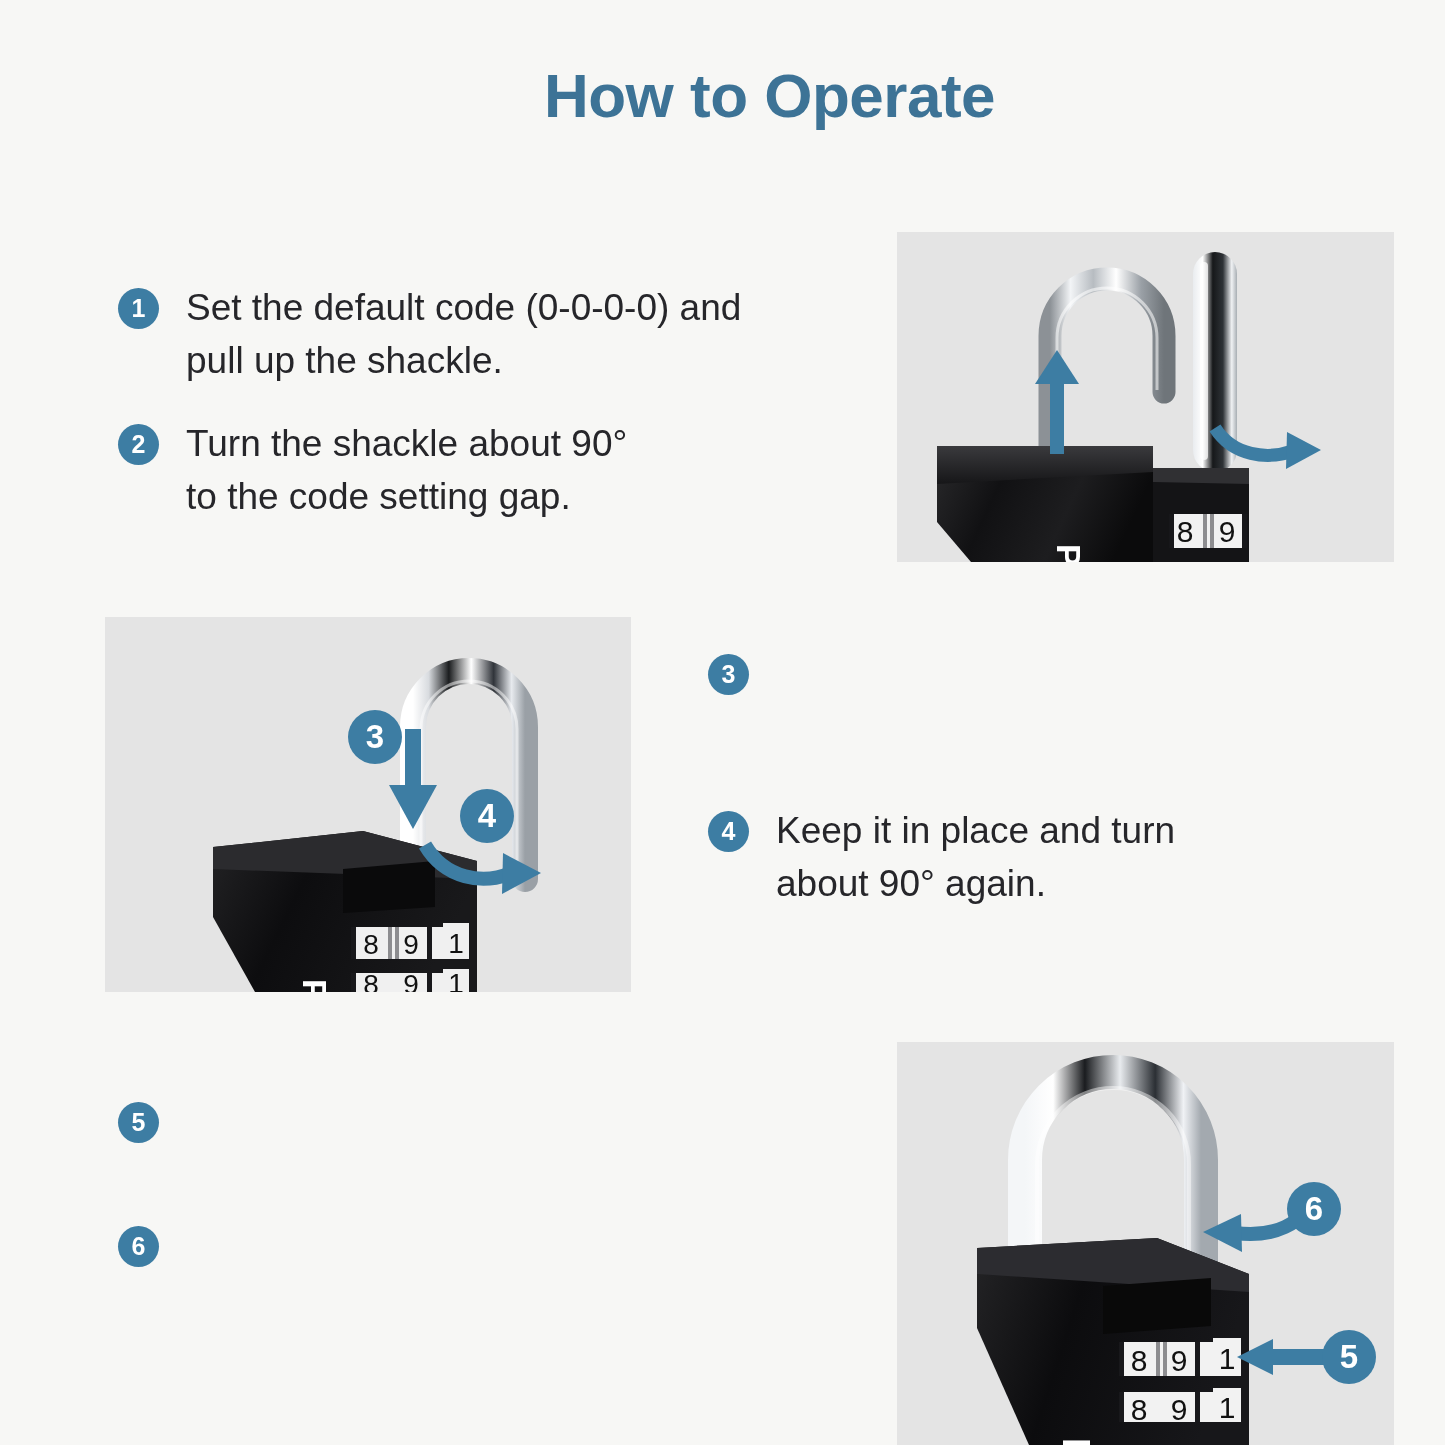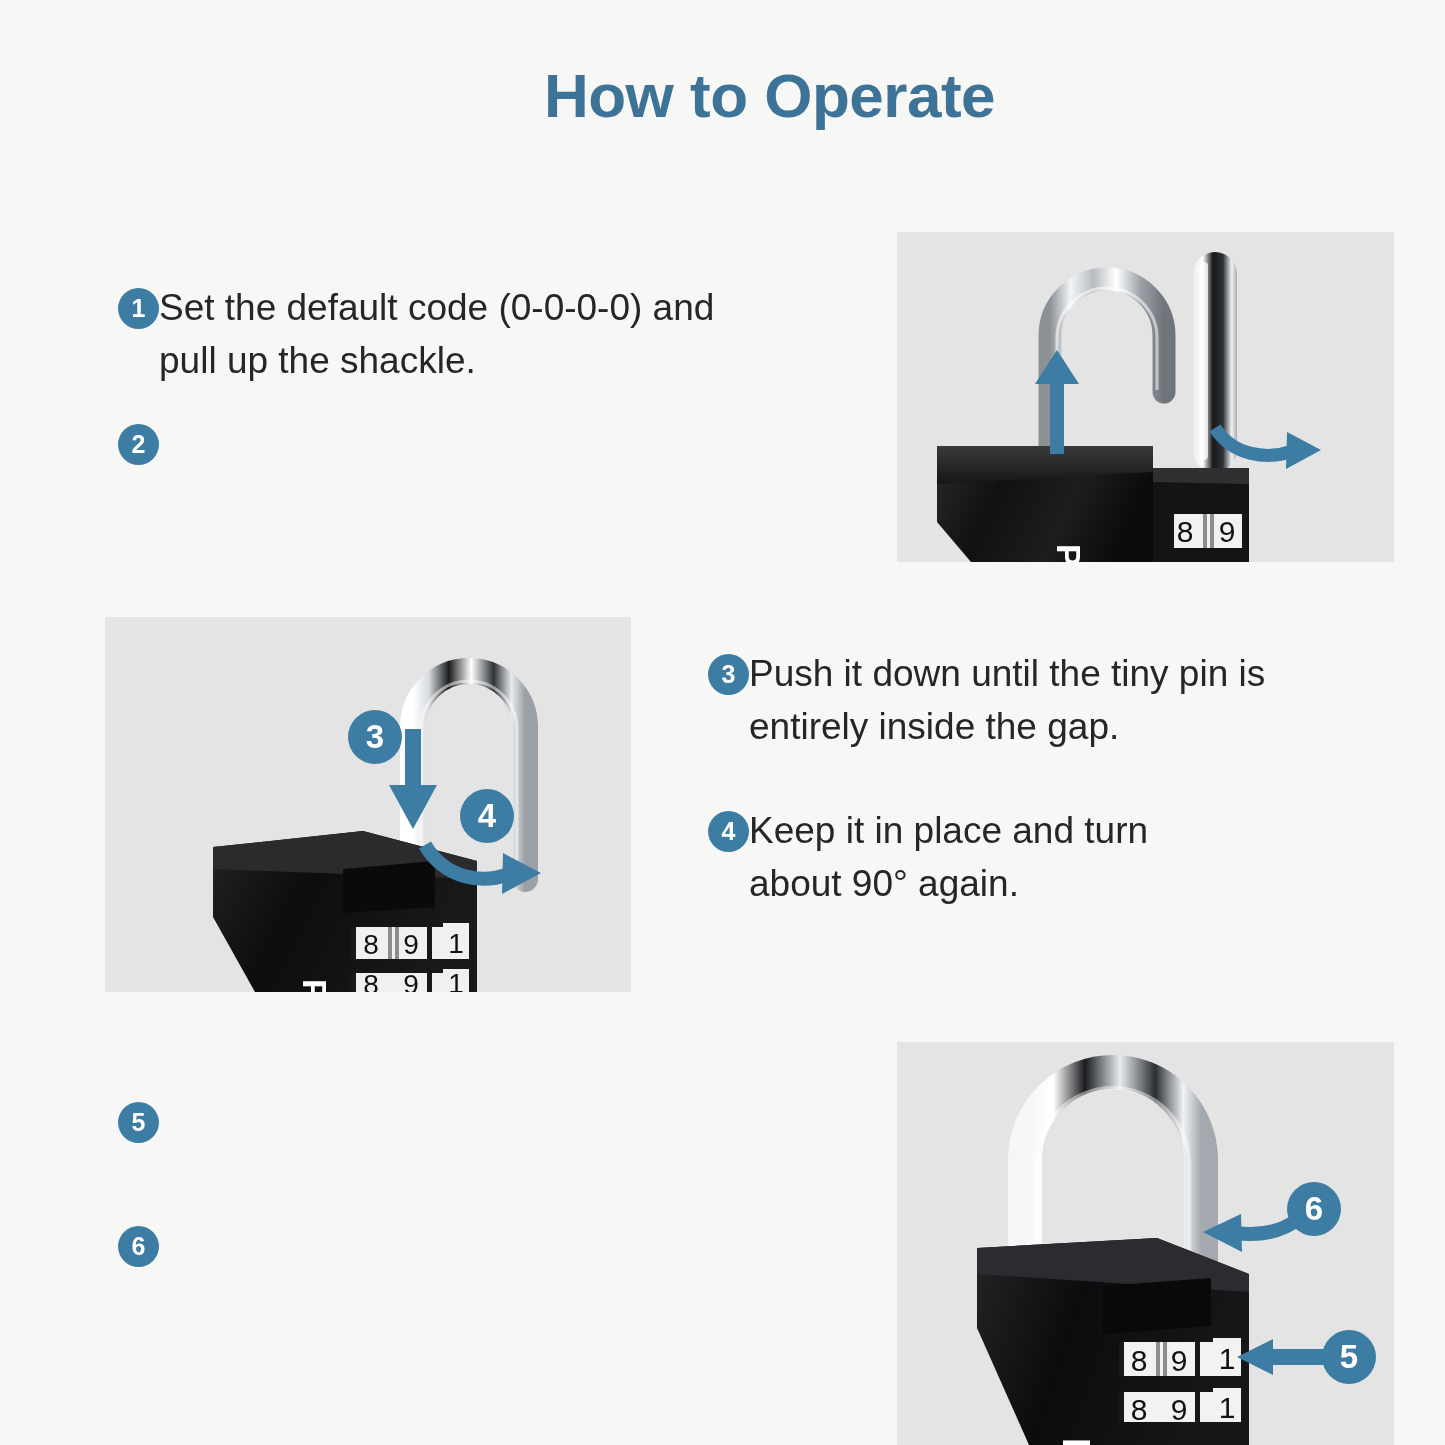--- a/index.html
+++ b/index.html
@@ -44,20 +44,21 @@
     background: #3d7da3;
     color: #ffffff;
     font-size: 25px;
     font-weight: bold;
     display: flex;
     align-items: center;
     justify-content: center;
     margin-top: 6px;
   }
   .step-text {
+    margin-left: 27px;
     font-size: 37px;
     line-height: 1.42;
     color: #26262a;
     white-space: pre-line;
   }
 
   #step-1 { top: 282px; left: 118px; width: 760px; }
   #step-2 { top: 418px; left: 118px; width: 760px; }
   #step-3 { top: 648px; left: 708px; width: 700px; }
   #step-4 { top: 805px; left: 708px; width: 700px; }
@@ -97,26 +98,26 @@
 <div id="page-title">How to Operate</div>
 
 <div class="step" id="step-1">
   <div class="step-badge">1</div>
   <div class="step-text">Set the default code (0-0-0-0) and
 pull up the shackle.</div>
 </div>
 
 <div class="step" id="step-2">
   <div class="step-badge">2</div>
+  <div class="step-text">Turn the shackle about 90°
+to the code setting gap.</div>
 </div>
 
 <div class="step" id="step-3">
   <div class="step-badge">3</div>
-  <div class="step-text">Push it down until the tiny pin is
-entirely inside the gap.</div>
 </div>
 
 <div class="step" id="step-4">
   <div class="step-badge">4</div>
   <div class="step-text">Keep it in place and turn
 about 90° again.</div>
 </div>
 
 <div class="step" id="step-5">
   <div class="step-badge">5</div>

